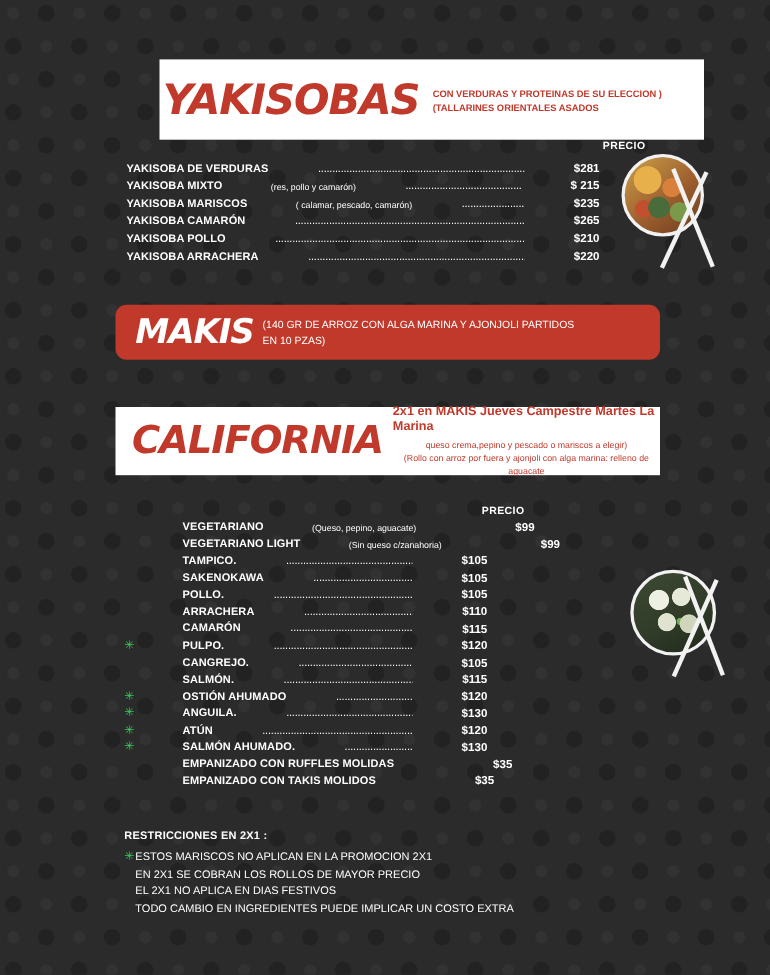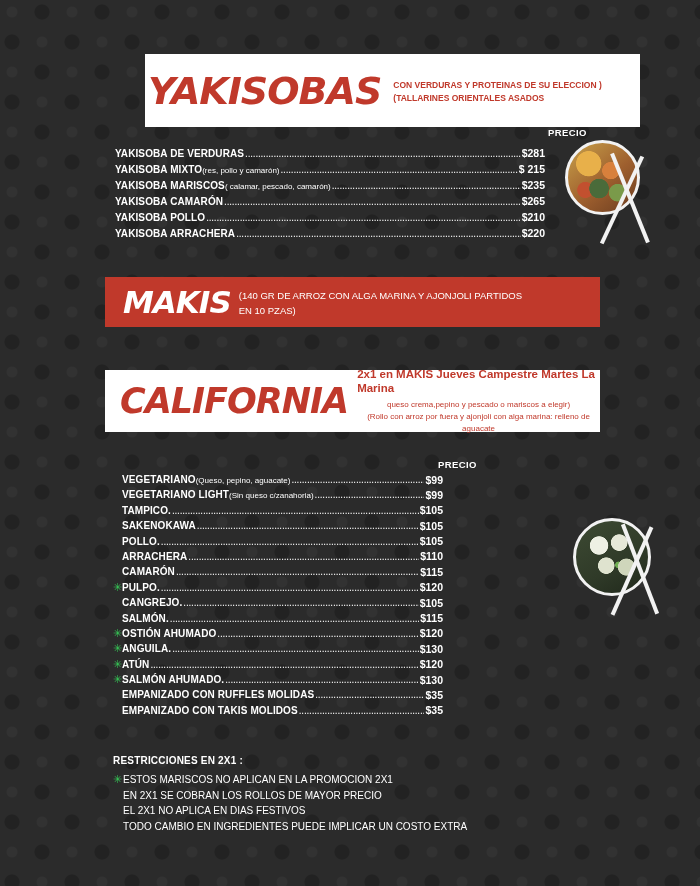--- a/index.html
+++ b/index.html
@@ -32,20 +32,21 @@
     position: absolute;
     background: #ffffff;
     display: flex;
     align-items: center;
   }
   .banner-red {
     position: absolute;
     background: #c0392b;
     display: flex;
     align-items: center;
+    border-radius: 10px;
   }
 
   .title-red {
     color: #c0392b;
     font-weight: bold;
     font-style: italic;
     letter-spacing: -1px;
     line-height: 1;
     font-family: "DejaVu Sans", sans-serif;
   }
@@ -106,20 +107,21 @@
     letter-spacing: 0.4px;
     padding-left: 48px;
   }
   .menu-list { position: absolute; }
   .menu-row {
     display: flex;
     align-items: flex-end;
     font-size: 10px;
     line-height: 1;
     white-space: nowrap;
+    gap: 44px;
   }
   .star {
     color: #36c756;
     font-size: 11px;
     width: 9px;
     display: inline-block;
     line-height: 1;
   }
   .star.blank { color: transparent; }
   .row-name {

